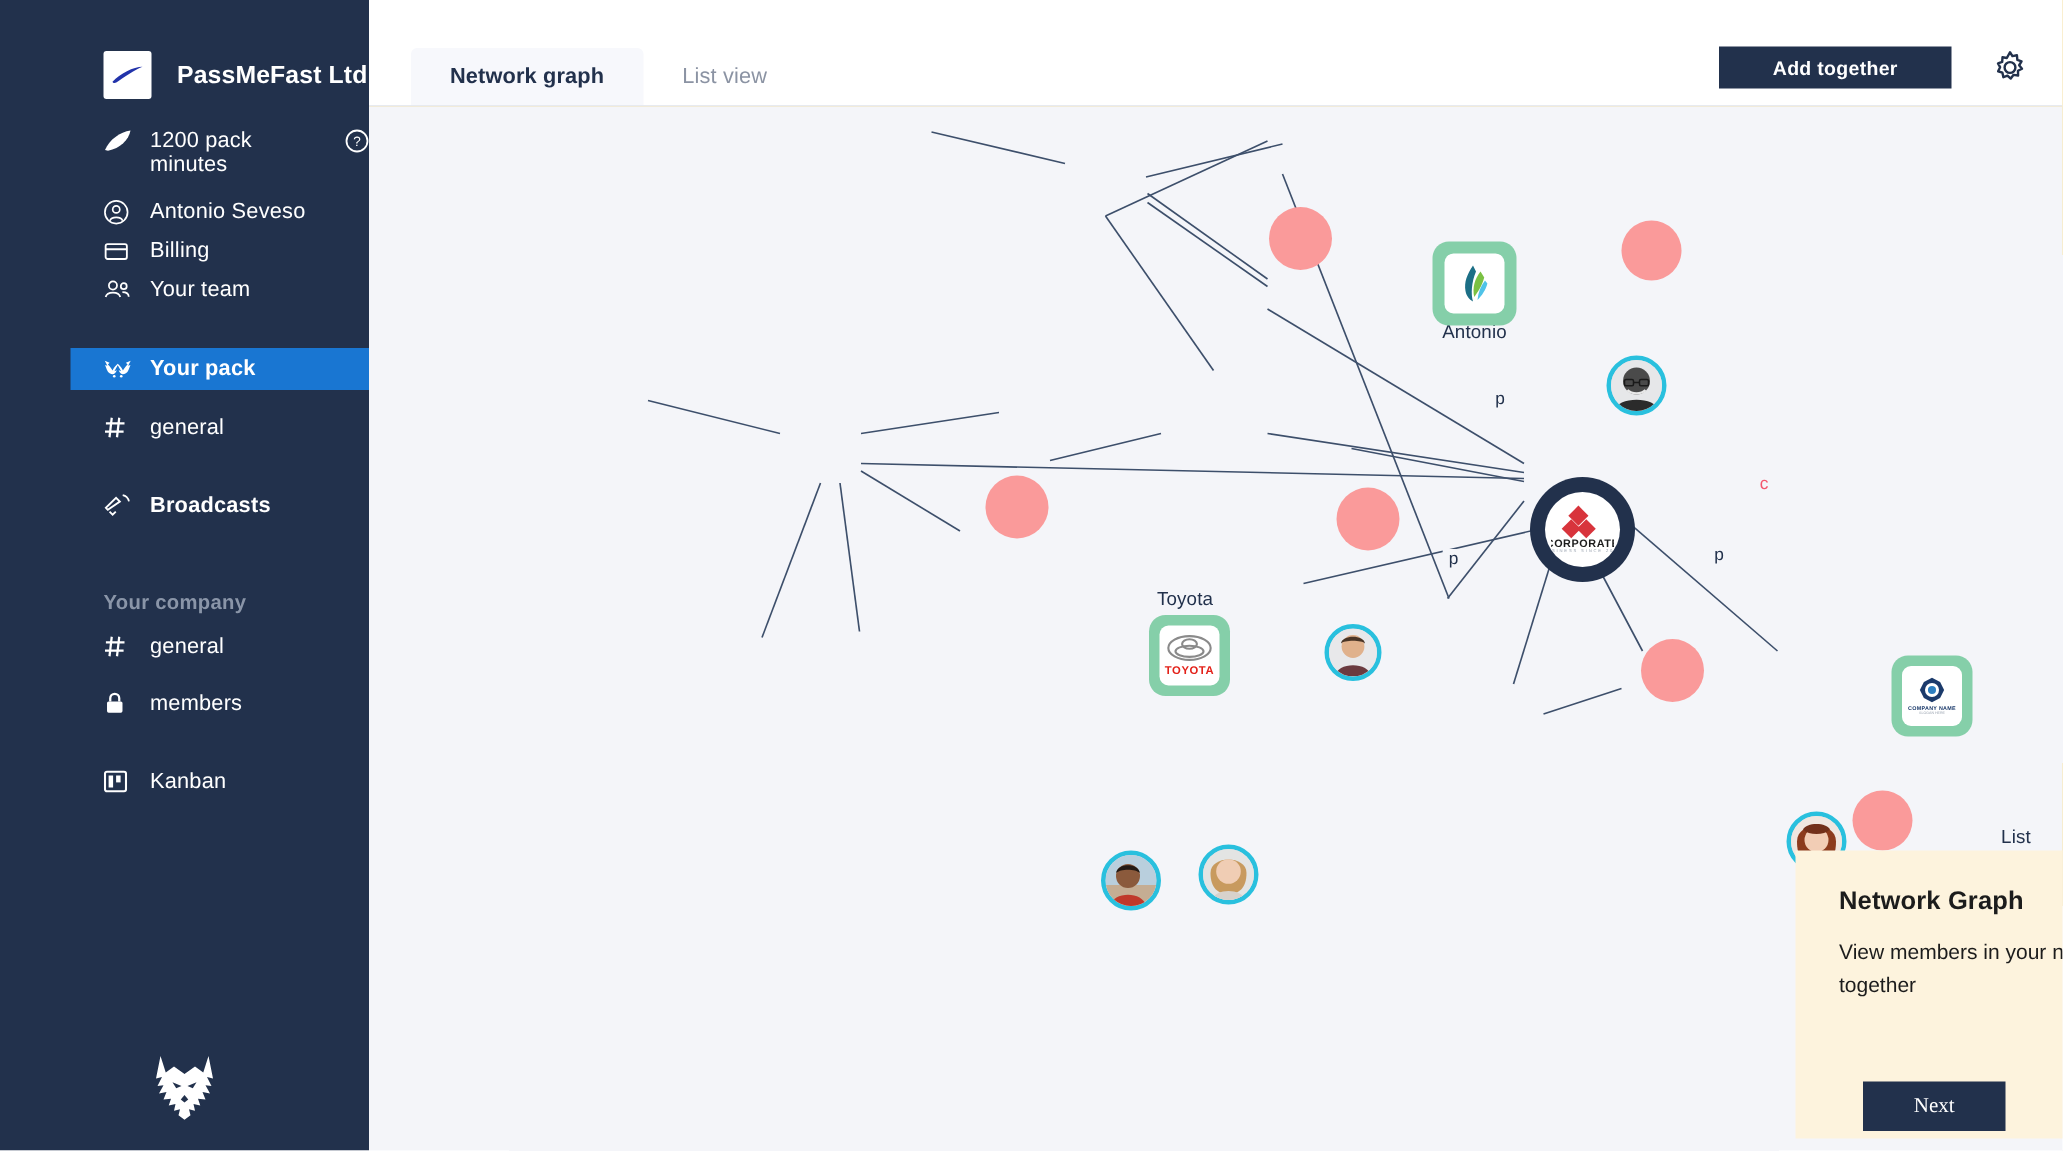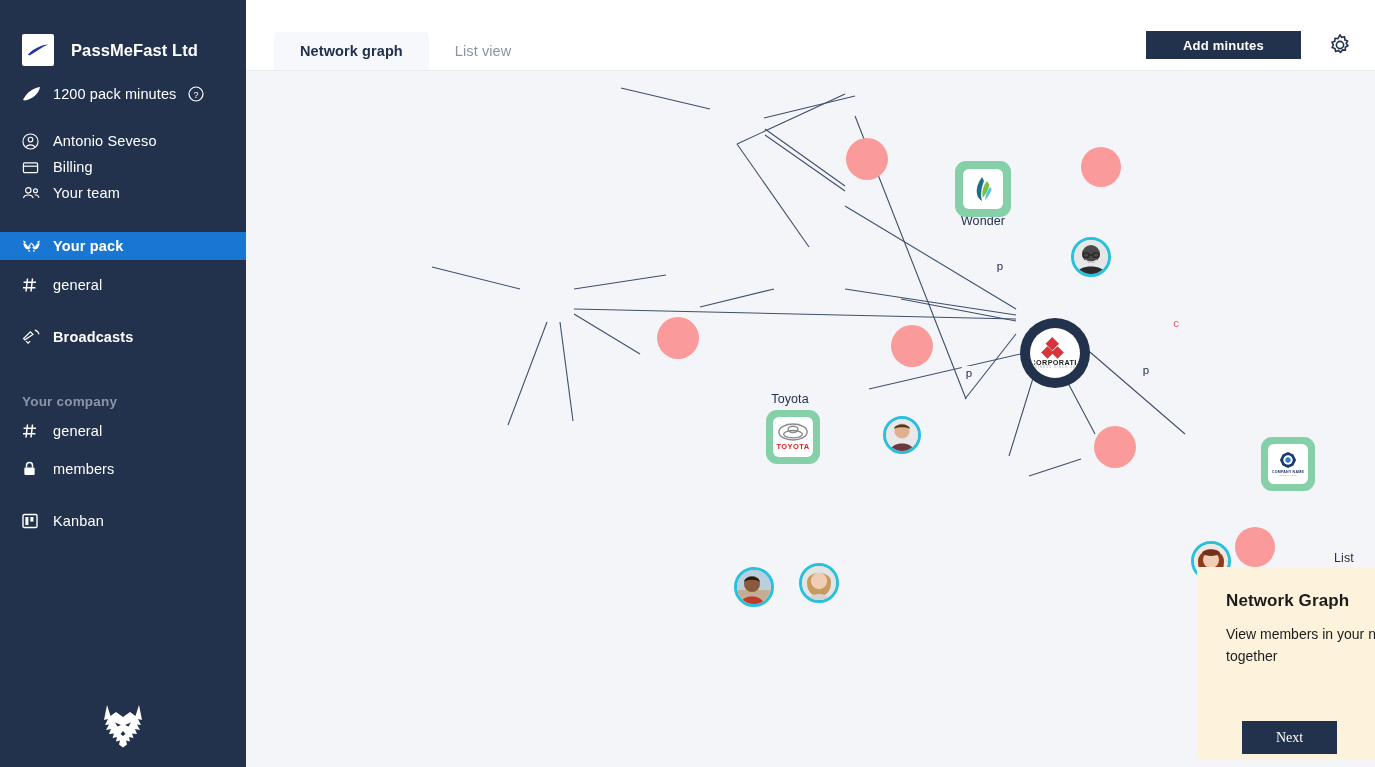--- a/index.html
+++ b/index.html
@@ -12,20 +12,21 @@
   }
   #app { position: relative; width: 1375px; height: 767px; display: flex; }
 
   
   #sidebar {
     width: 246px; height: 767px;
     background: #22314c;
     position: relative;
     flex: 0 0 246px;
     color: #ffffff;
+    padding-left: 47px;
   }
   .brand-row {
     display: flex; align-items: center;
     padding: 0 0 0 22px;
     height: 44px;
     margin-top: 28px;
   }
   .brand-logo {
     width: 32px; height: 32px;
     background: #ffffff;
@@ -381,21 +382,21 @@
     </div>
   </div>
 
   <div id="main">
 
     <div id="topbar">
       <div class="tabs">
         <div class="tab active">Network graph</div>
         <div class="tab">List view</div>
       </div>
-      <button class="add-members-btn">Add minutes</button>
+      <button class="add-members-btn">Add together</button>
       <span class="gear-top">
         <svg width="24" height="24" viewBox="0 0 24 24">
           <circle cx="12" cy="12" r="3.6" fill="none" stroke="#22314c" stroke-width="1.6"></circle>
           <path d="M12 1.8 L13.6 4.4 L16.6 3.8 L16.9 6.9 L19.7 7.9 L18.1 10.5 L20 12.8 L17.3 14.2 L17.4 17.3 L14.4 16.9 L12.5 19.4 L10.3 17.4 L7.6 18.5 L6.9 15.4 L4.1 14.5 L5.4 11.8 L4 9.3 L6.8 8.3 L7 5.2 L9.9 5.7 Z" fill="none" stroke="#22314c" stroke-width="1.6" stroke-linejoin="round"></path>
         </svg>
       </span>
     </div>
 
     <div id="graph-area">
 
@@ -420,21 +421,21 @@
           <line x1="770" y1="263" x2="719" y2="328"></line>
           <line x1="796" y1="278" x2="623" y2="318"></line>
           <line x1="796" y1="278" x2="763" y2="385"></line>
           <line x1="804" y1="278" x2="849" y2="363"></line>
           <line x1="823" y1="263" x2="939" y2="363"></line>
           <line x1="783" y1="405" x2="835" y2="388"></line>
           <line x1="655" y1="228" x2="770" y2="250"></line>
         </g>
       </svg>
 
-      <div class="node-label" style="left:737px; top:143px;">Wonder</div>
+      <div class="node-label" style="left:737px; top:143px;">Antonio</div>
       <div class="node-label" style="left:544px; top:321px;">Toyota</div>
       <div class="node-label" style="left:809px; top:301px;">You</div>
       <div class="node-label" style="left:1043px; top:366px;">Xaxis</div>
       <div class="node-label" style="left:1098px; top:480px;">List</div>
 
       <div class="edge-label" style="left:754px; top:195px;">p</div>
       <div class="edge-label" style="left:723px; top:302px;">p</div>
       <div class="edge-label" style="left:900px; top:299px;">p</div>
       <div class="edge-label c" style="left:930px; top:252px;">c</div>
 

